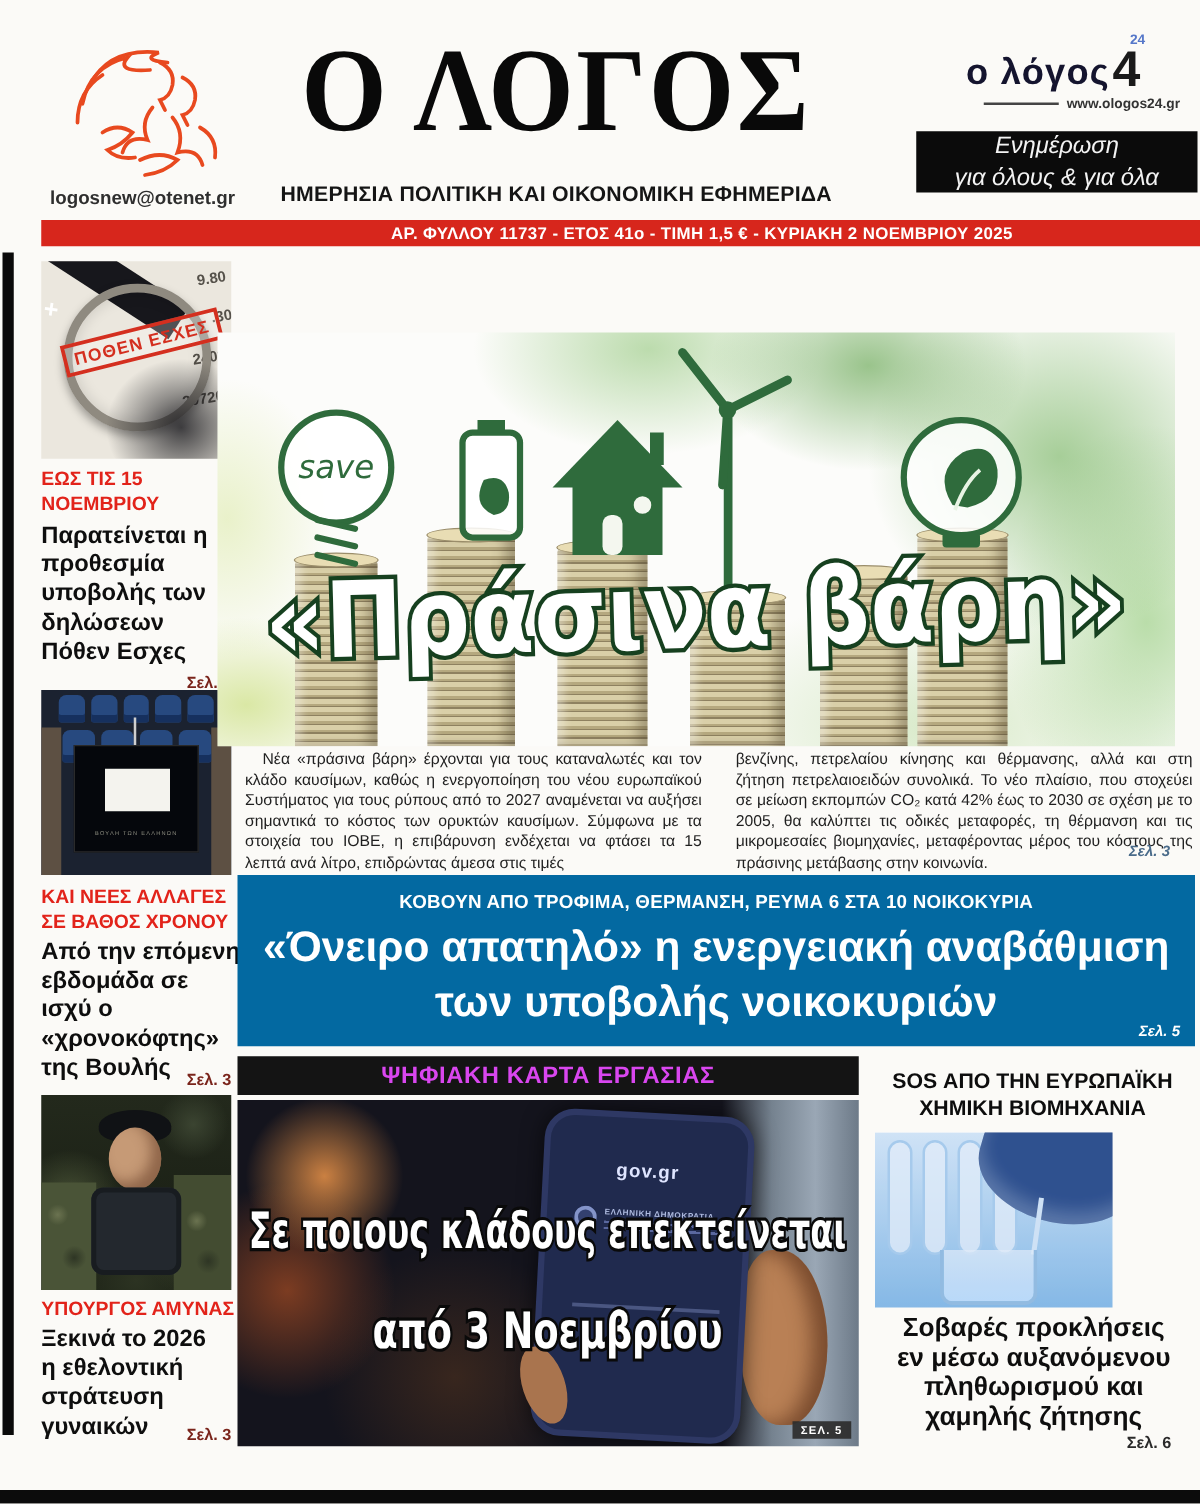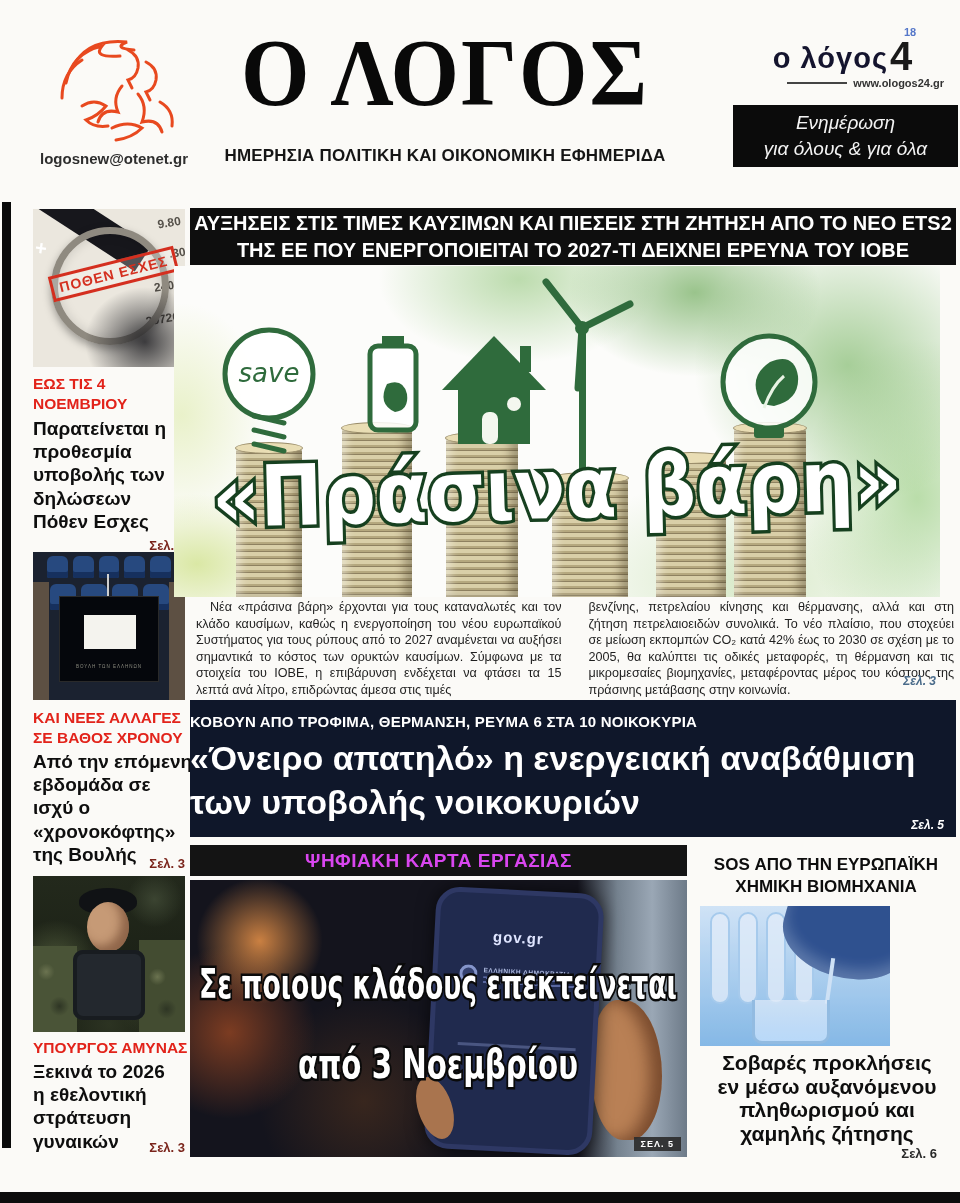--- a/index.html
+++ b/index.html
@@ -16,21 +16,21 @@
     font-weight:bold;font-size:17px;color:#151515;letter-spacing:.2px;}
   .email{left:14px;top:150px;width:200px;text-align:center;font-weight:bold;font-size:15px;color:#2e2e2e;}
   .weblogo{left:735px;top:42px;width:215px;text-align:center;color:#14142e;}
   .weblogo .wl-row{display:flex;align-items:flex-start;justify-content:center;gap:2px;}
   .weblogo .wl-text{font-weight:bold;font-size:29px;letter-spacing:1px;}
   .weblogo .wl-num{font-weight:bold;font-size:40px;line-height:.8;color:#1a1a1a;position:relative;top:-2px;}
   .weblogo .wl-24{position:absolute;top:-12px;right:-4px;font-size:11px;color:#5577c9;font-weight:bold;}
   .weblogo .wl-urlrow{display:flex;align-items:center;justify-content:flex-end;gap:6px;margin-top:2px;padding-right:6px;}
   .weblogo .wl-line{flex:0 0 60px;height:2px;background:#444;}
   .weblogo .wl-url{font-size:11px;color:#333;font-weight:bold;}
-  .tagline{left:733px;top:105px;width:225px;height:62px;background:#0b0b0b;color:#f3f3f3;
+  .tagline{left:733px;top:105px;width:225px;height:49px;background:#0b0b0b;color:#f3f3f3;
     display:flex;flex-direction:column;align-items:center;justify-content:center;
     font-style:italic;font-size:19px;line-height:1.35;}
   .issue-bar{left:33px;top:176px;width:927px;height:21px;background:#d7261c;color:#fff;
     font-weight:bold;font-size:13.5px;text-align:center;line-height:21px;letter-spacing:.3px;padding-left:130px;}
 
   
   .left-strip{left:2px;top:202px;width:9px;height:946px;background:#0a0a0a;}
   .bottom-bar{left:0;top:1192px;width:960px;height:11px;background:#0c0c0c;}
 
   
@@ -101,21 +101,21 @@
      background:#e9ddb4;border:1px solid #9a8d6a;}
   .illo-svg{position:absolute;inset:0;}
 
   .lead-body{left:196px;top:599px;width:758px;height:100px;display:flex;gap:27px;
      font-size:12.6px;line-height:1.32;color:#1f1f1f;text-align:justify;overflow:hidden;}
   .lead-body .col{flex:1;}
   .lead-body .col1{text-indent:14px;}
   .lead-ref{left:190px;top:674px;width:760px;text-align:right;padding-right:14px;
      color:#4a6b8a;font-style:italic;font-weight:bold;font-size:12px;}
 
-  .energy{left:190px;top:700px;width:766px;height:137px;background:#0f172a;color:#fff;}
+  .energy{left:190px;top:700px;width:766px;height:137px;background:#0369a1;color:#fff;text-align:center;}
   .energy .ek{margin-top:13px;font-weight:bold;font-size:15px;letter-spacing:.2px;}
   .energy .eh{margin-top:7px;font-weight:bold;font-size:34px;line-height:1.28;}
   .energy .eref{position:absolute;right:12px;bottom:5px;font-weight:bold;font-style:italic;font-size:12px;}
 
   .work-bar{left:190px;top:845px;width:497px;height:31px;background:#141414;color:#d946ef;
      font-weight:bold;font-size:19px;text-align:center;line-height:31px;letter-spacing:.5px;}
   .work-photo{left:190px;top:880px;width:497px;height:277px;overflow:hidden;background:
      radial-gradient(circle 90px at 14% 22%,rgba(222,140,70,.9),transparent 70%),
      radial-gradient(circle 120px at 8% 55%,rgba(150,70,35,.8),transparent 72%),
      radial-gradient(circle 140px at 35% 80%,rgba(60,40,30,.9),transparent 75%),
@@ -174,47 +174,48 @@
   <div class="abs email">logosnew@otenet.gr</div>
 
   <div class="abs masthead-title">Ο ΛΟΓΟΣ</div>
   <div class="abs masthead-sub">ΗΜΕΡΗΣΙΑ ΠΟΛΙΤΙΚΗ ΚΑΙ ΟΙΚΟΝΟΜΙΚΗ ΕΦΗΜΕΡΙΔΑ</div>
 
   <div class="abs weblogo">
     <div class="wl-row">
       <span class="wl-text">ο λόγος</span>
       <span class="wl-num" style="position:relative;">
         <span>4</span>
-        <span class="wl-24">18</span>
+        <span class="wl-24">24</span>
       </span>
     </div>
     <div class="wl-urlrow">
       <span class="wl-line"></span>
       <span class="wl-url">www.ologos24.gr</span>
     </div>
   </div>
 
   <div class="abs tagline">
     <span>Ενημέρωση</span>
     <span>για όλους &amp; για όλα</span>
   </div>
 
+  <div class="abs issue-bar">ΑΡ. ΦΥΛΛΟΥ 11737 - ΕΤΟΣ 41ο - ΤΙΜΗ 1,5 € - ΚΥΡΙΑΚΗ 2 ΝΟΕΜΒΡΙΟΥ 2025</div>
 
   <div class="abs left-strip"></div>
   <div class="abs bottom-bar"></div>
 
   <div class="abs sb-photo ph-stamp">
     <div class="nums">9.80<br>.30<br>24031.<br>29726.87</div>
     <div class="pen"></div>
     <div class="pen-x">+</div>
     <div class="lens"></div>
     <div class="stamp">ΠΟΘΕΝ ΕΣΧΕΣ</div>
     <div class="shadow"></div>
   </div>
-  <div class="abs sb-kicker" style="top:374px;">ΕΩΣ ΤΙΣ 4 ΝΟΕΜΒΡΙΟΥ</div>
+  <div class="abs sb-kicker" style="top:374px;">ΕΩΣ ΤΙΣ 15 ΝΟΕΜΒΡΙΟΥ</div>
   <div class="abs sb-head" style="top:417px;width:133px;">Παρατείνεται η προθεσμία υποβολής των δηλώσεων Πόθεν Εσχες</div>
   <div class="abs sb-ref" style="top:538px;">Σελ. 7</div>
 
   <div class="abs sb-photo ph-parl">
     <div class="floorL"></div>
     <div class="floorR"></div>
     <div class="row" style="top:4px;">
       <div class="seat"></div>
         <div class="seat"></div>
         <div class="seat"></div>
@@ -241,24 +242,20 @@
     <div class="beret"></div>
     <div class="face"></div>
     <div class="camoL"></div>
     <div class="camoR"></div>
     <div class="vest"></div>
   </div>
   <div class="abs sb-kicker" style="top:1038px;">ΥΠΟΥΡΓΟΣ ΑΜΥΝΑΣ</div>
   <div class="abs sb-head" style="top:1060px;width:145px;">Ξεκινά το 2026 η εθελοντική στράτευση γυναικών</div>
   <div class="abs sb-ref" style="top:1140px;">Σελ. 3</div>
 
-  <div class="abs top-banner">
-    <span>ΑΥΞΗΣΕΙΣ ΣΤΙΣ ΤΙΜΕΣ ΚΑΥΣΙΜΩΝ ΚΑΙ ΠΙΕΣΕΙΣ ΣΤΗ ΖΗΤΗΣΗ ΑΠΟ ΤΟ ΝΕΟ ETS2</span>
-    <span>ΤΗΣ ΕΕ ΠΟΥ ΕΝΕΡΓΟΠΟΙΕΙΤΑΙ ΤΟ 2027-ΤΙ ΔΕΙΧΝΕΙ ΕΡΕΥΝΑ ΤΟΥ ΙΟΒΕ</span>
-  </div>
 
   <div class="abs illo">
     <div class="stack" style="left:62px;width:66px;height:150px;"></div>
     <div class="stack" style="left:168px;width:70px;height:170px;"></div>
     <div class="stack" style="left:272px;width:72px;height:160px;"></div>
     <div class="stack" style="left:378px;width:76px;height:120px;"></div>
     <div class="stack" style="left:482px;width:70px;height:140px;"></div>
     <div class="stack" style="left:560px;width:72px;height:170px;"></div>
 
     <svg class="illo-svg" viewBox="0 0 766 331">

